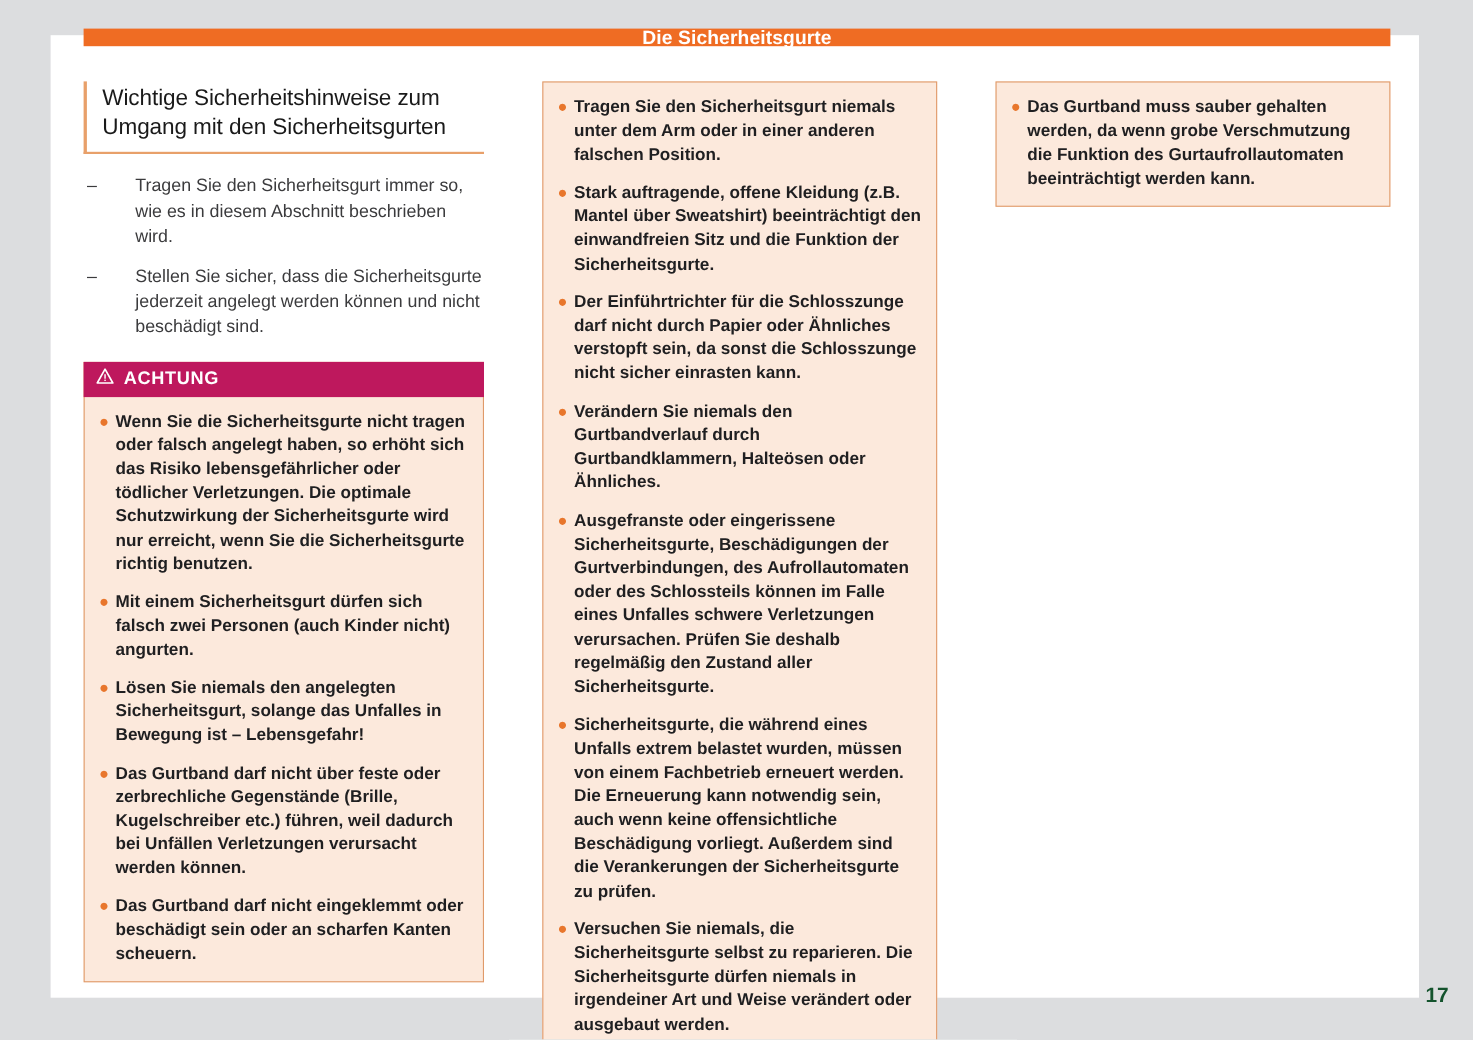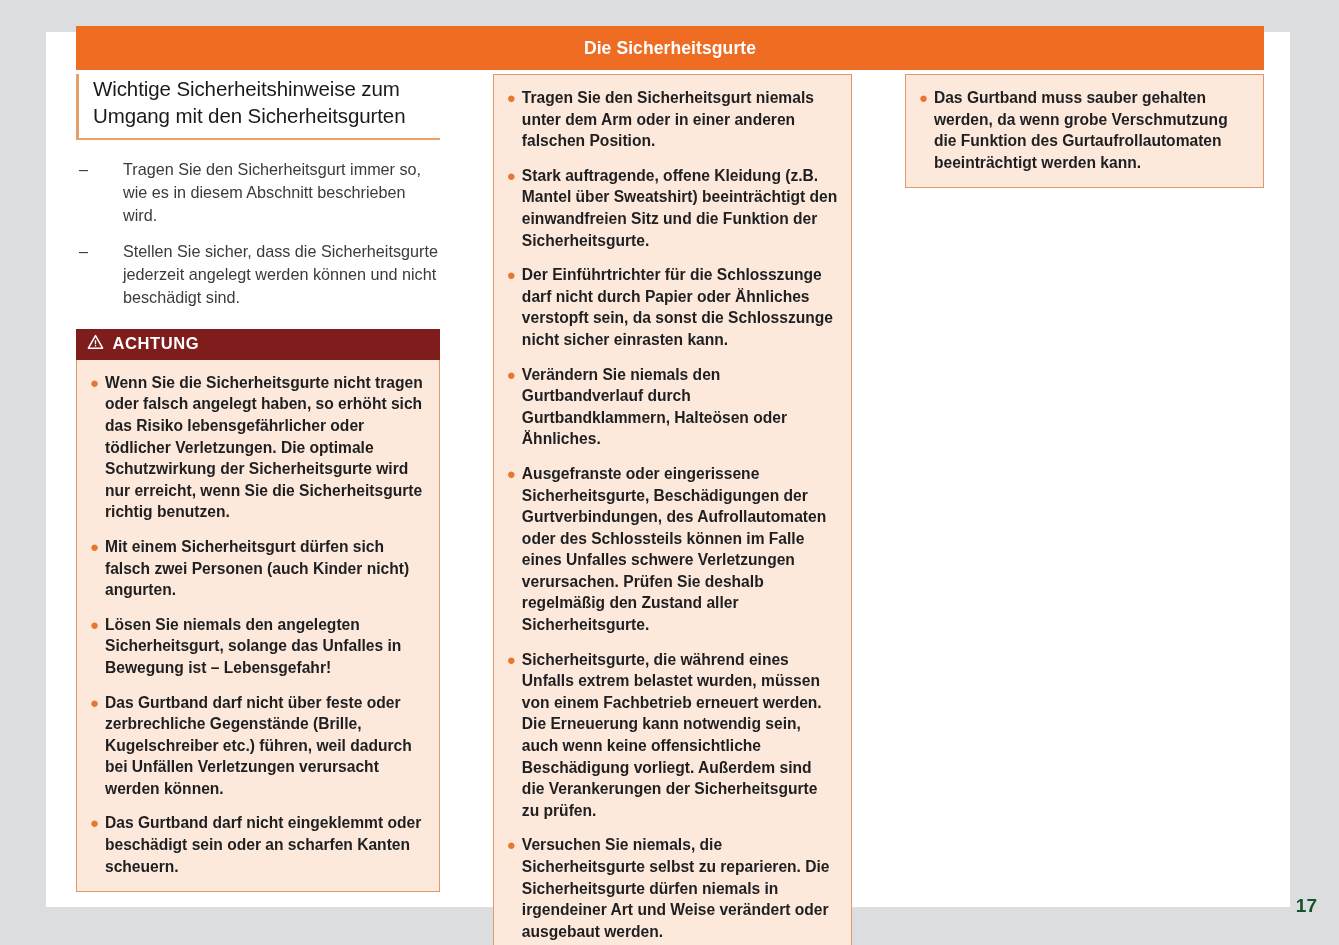--- a/index.html
+++ b/index.html
@@ -28,21 +28,21 @@
     height: 875px;
     background: #ffffff;
   }
 
   
   .page-header {
     position: absolute;
     left: 76px;
     top: 26px;
     width: 1188px;
-    height: 44px;
+    height: 16px;
     background: #ef6c23;
     color: #ffffff;
     font-size: 17.5px;
     font-weight: bold;
     letter-spacing: 0.1px;
     display: flex;
     align-items: center;
     justify-content: center;
   }
 
@@ -94,21 +94,21 @@
     color: #3b3b3d;
   }
   .dash-text { flex: 1 1 auto; margin-left: 28px; }
 
   
   .callout {
     border: 1.5px solid #e09a69;
     background: #fce9dc;
   }
   .callout-header {
-    background: #7f1d1d;
+    background: #be185d;
     color: #ffffff;
     font-size: 16.5px;
     font-weight: bold;
     letter-spacing: 0.6px;
     display: flex;
     align-items: center;
     gap: 9px;
     padding: 5px 10px 6px 11px;
     margin: -1.5px -1.5px 0 -1.5px;
     text-align: right;

